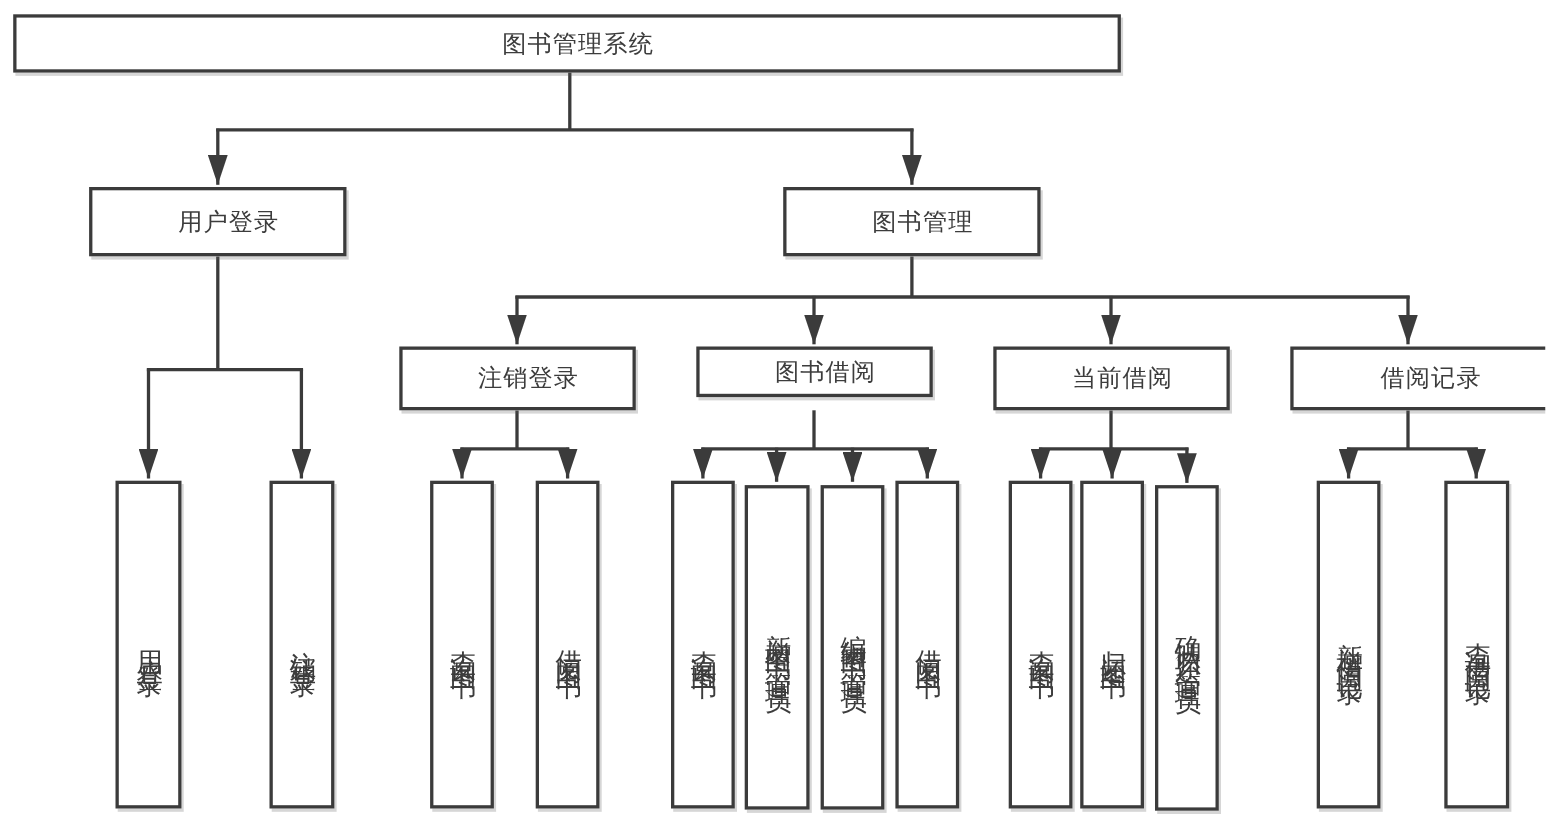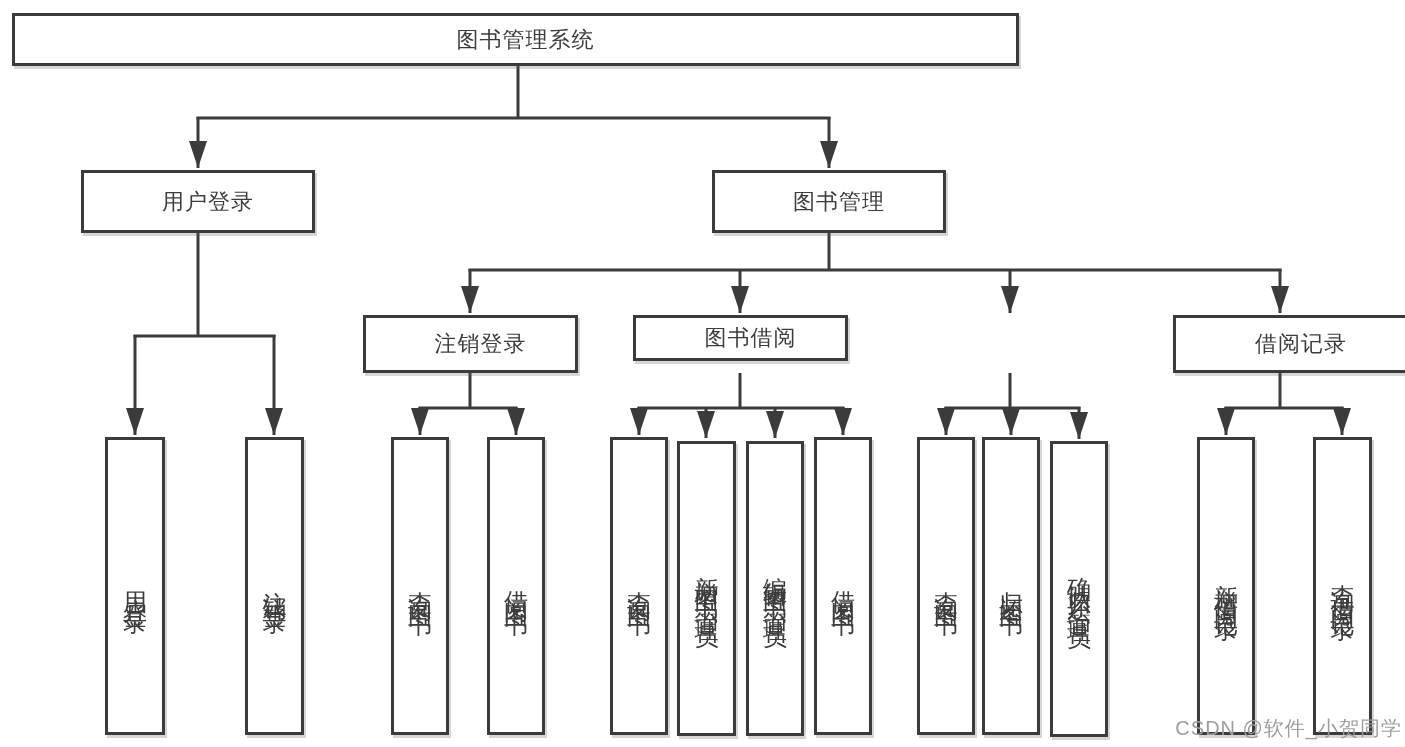--- a/index.html
+++ b/index.html
@@ -110,35 +110,35 @@
     <line x1="1342" y1="407" x2="1342" y2="435" marker-end="url(#ah)"></line>
   </svg>
 
   <div class="box h" style="left:12px; top:13px; width:1007px; height:53px;">图书管理系统</div>
 
   <div class="box h" style="left:81px; top:170px; width:234px; height:63px;">用户登录</div>
   <div class="box h" style="left:712px; top:170px; width:234px; height:63px;">图书管理</div>
 
   <div class="box h" style="left:363px; top:315px; width:215px; height:58px;">注销登录</div>
   <div class="box h" style="left:633px; top:315px; width:215px; height:46px;">图书借阅</div>
+  <div class="box h" style="left:903px; top:315px; width:215px; height:58px;">当前借阅</div>
   <div class="box h" style="left:1173px; top:315px; width:236px; height:58px;">借阅记录</div>
 
   <div class="box v" style="left:105px; top:437px; width:60px; height:298px;">用户登录</div>
   <div class="box v" style="left:245px; top:437px; width:59px; height:298px;">注销登录</div>
 
   <div class="box v" style="left:391px; top:437px; width:58px; height:298px;">查询图书</div>
   <div class="box v" style="left:487px; top:437px; width:58px; height:298px;">借阅图书</div>
 
   <div class="box v" style="left:610px; top:437px; width:58px; height:298px;">查询图书</div>
   <div class="box v" style="left:677px; top:441px; width:59px; height:295px;">新增图书（管理员）</div>
   <div class="box v" style="left:746px; top:441px; width:58px; height:295px;">编辑图书（管理员）</div>
   <div class="box v" style="left:814px; top:437px; width:58px; height:298px;">借阅图书</div>
 
   <div class="box v" style="left:917px; top:437px; width:58px; height:298px;">查询图书</div>
   <div class="box v" style="left:982px; top:437px; width:58px; height:298px;">归还图书</div>
   <div class="box v" style="left:1050px; top:441px; width:58px; height:296px;">确认归还（管理员）</div>
 
   <div class="box v" style="left:1197px; top:437px; width:58px; height:298px;">新增借阅记录</div>
   <div class="box v" style="left:1313px; top:437px; width:59px; height:298px;">查询借阅记录</div>
 
-  <div class="watermark">CSDN @软件_小贺同学</div>
 
 </div>
 
 </body></html>

